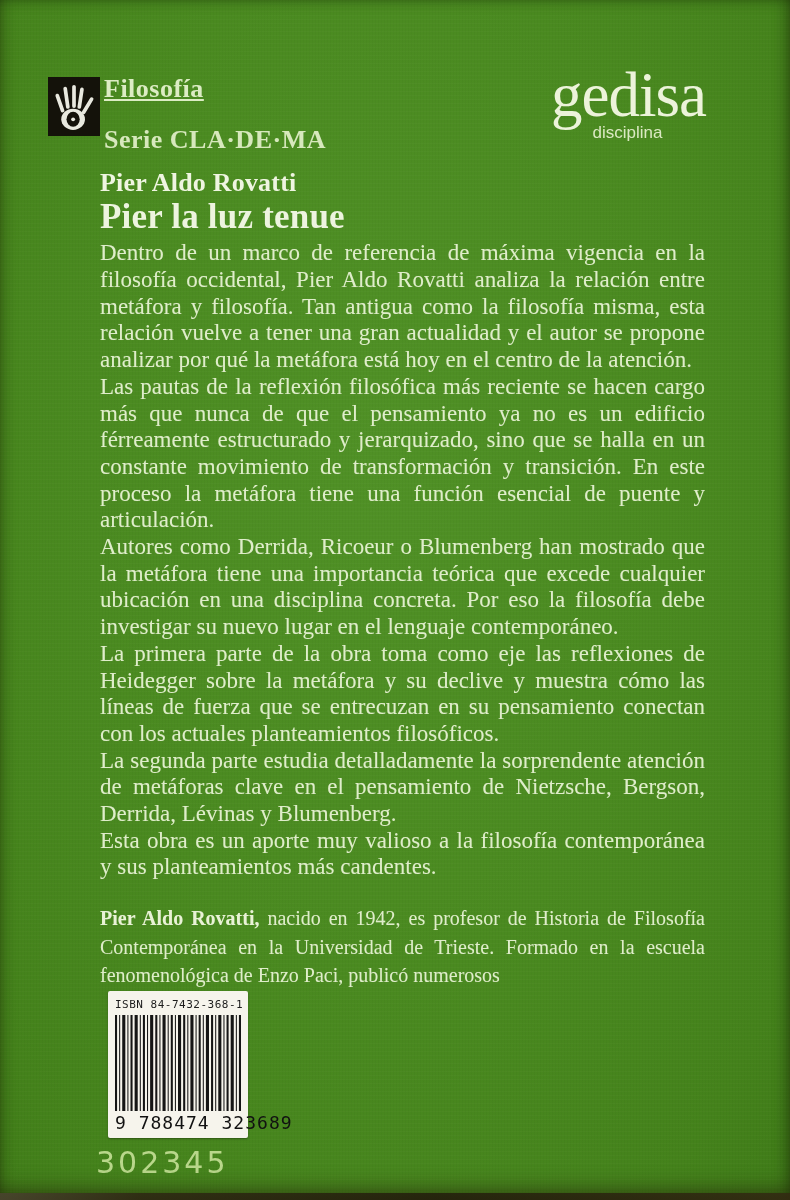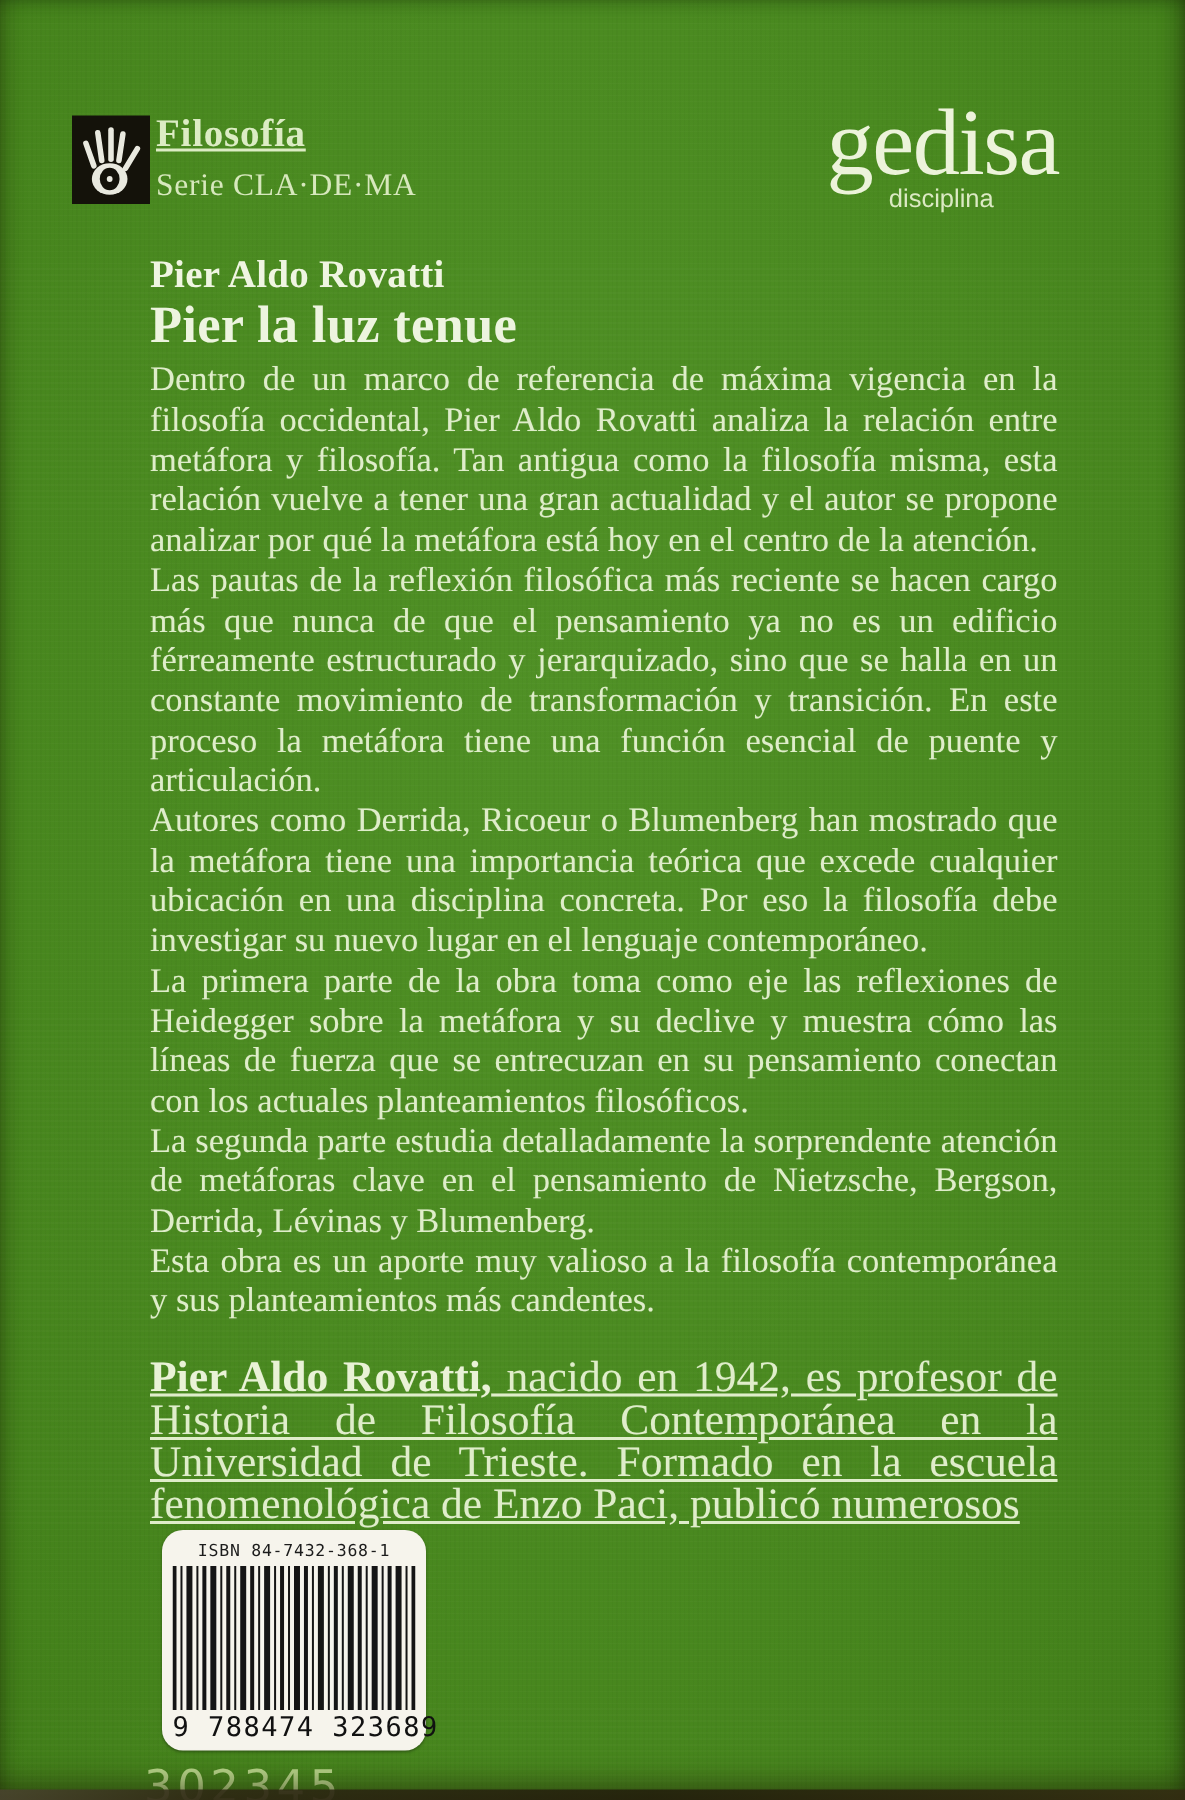--- a/index.html
+++ b/index.html
@@ -44,21 +44,21 @@
     position: absolute; left: 48px; top: 77px;
     width: 52px; height: 59px;
     background: #14120a;
     display: flex; align-items: center; justify-content: center;
   }
   .series-text { position: absolute; left: 104px; top: 74px; }
   .series-category {
     font-size: 26px; font-weight: 700; color: #dcecc4; letter-spacing: .5px; text-decoration: underline;
   }
   .series-name {
-    font-size: 21px; font-weight: 400; color: #d7e8bd; margin-top: 7px; letter-spacing: .5px;
+    font-size: 26px; font-weight: 700; color: #d7e8bd; margin-top: 21px; letter-spacing: .5px;
   }
 
   .publisher { position: absolute; top: 64px; right: 84px; text-align: center; }
   .publisher-name {
     font-size: 63px; line-height: 1; color: #ecf3da;
     font-family: "Liberation Serif", "DejaVu Serif", serif;
     letter-spacing: -1px;
   }
   .publisher-sub {
     font-family: "Liberation Sans", "DejaVu Sans", sans-serif;
@@ -81,37 +81,36 @@
     font-size: 23px;
     line-height: 26.7px;
     text-align: justify;
     color: #dfedca;
     text-shadow: 0 0 1px rgba(240,250,220,0.18);
   }
 
   .bio { margin-top: 23px; }
   .bio p {
     margin: 0;
-    font-size: 29px;
+    font-size: 20px;
     line-height: 28.4px;
     text-align: justify;
     color: #dfedca;
     text-shadow: 0 0 1px rgba(240,250,220,0.18);
-    text-decoration: underline;
   }
   .bio b { color: #e9f2d6; }
   .bio-row { display: flex; align-items: flex-start; margin-top: 2px; }
   .bio-left { flex: 0 0 408px; }
   .bio-right { margin-left: 8px; flex: 1; }
 
   
   .barcode-box {
-    width: 176px;
+    width: 140px;
     background: #f6f4ec;
-    border-radius: 14px;
+    border-radius: 2px;
     padding: 7px 7px 5px 7px;
     box-shadow: 0 1px 2px rgba(0,0,0,0.35);
   }
   .barcode-isbn {
     font-family: "DejaVu Sans Mono", "Liberation Mono", monospace;
     font-size: 11px; letter-spacing: .5px; color: #1c1c1c;
     text-align: center; white-space: nowrap;
   }
   .barcode-bars { display: block; width: 100%; height: 96px; margin-top: 4px; }
   .barcode-digits {

